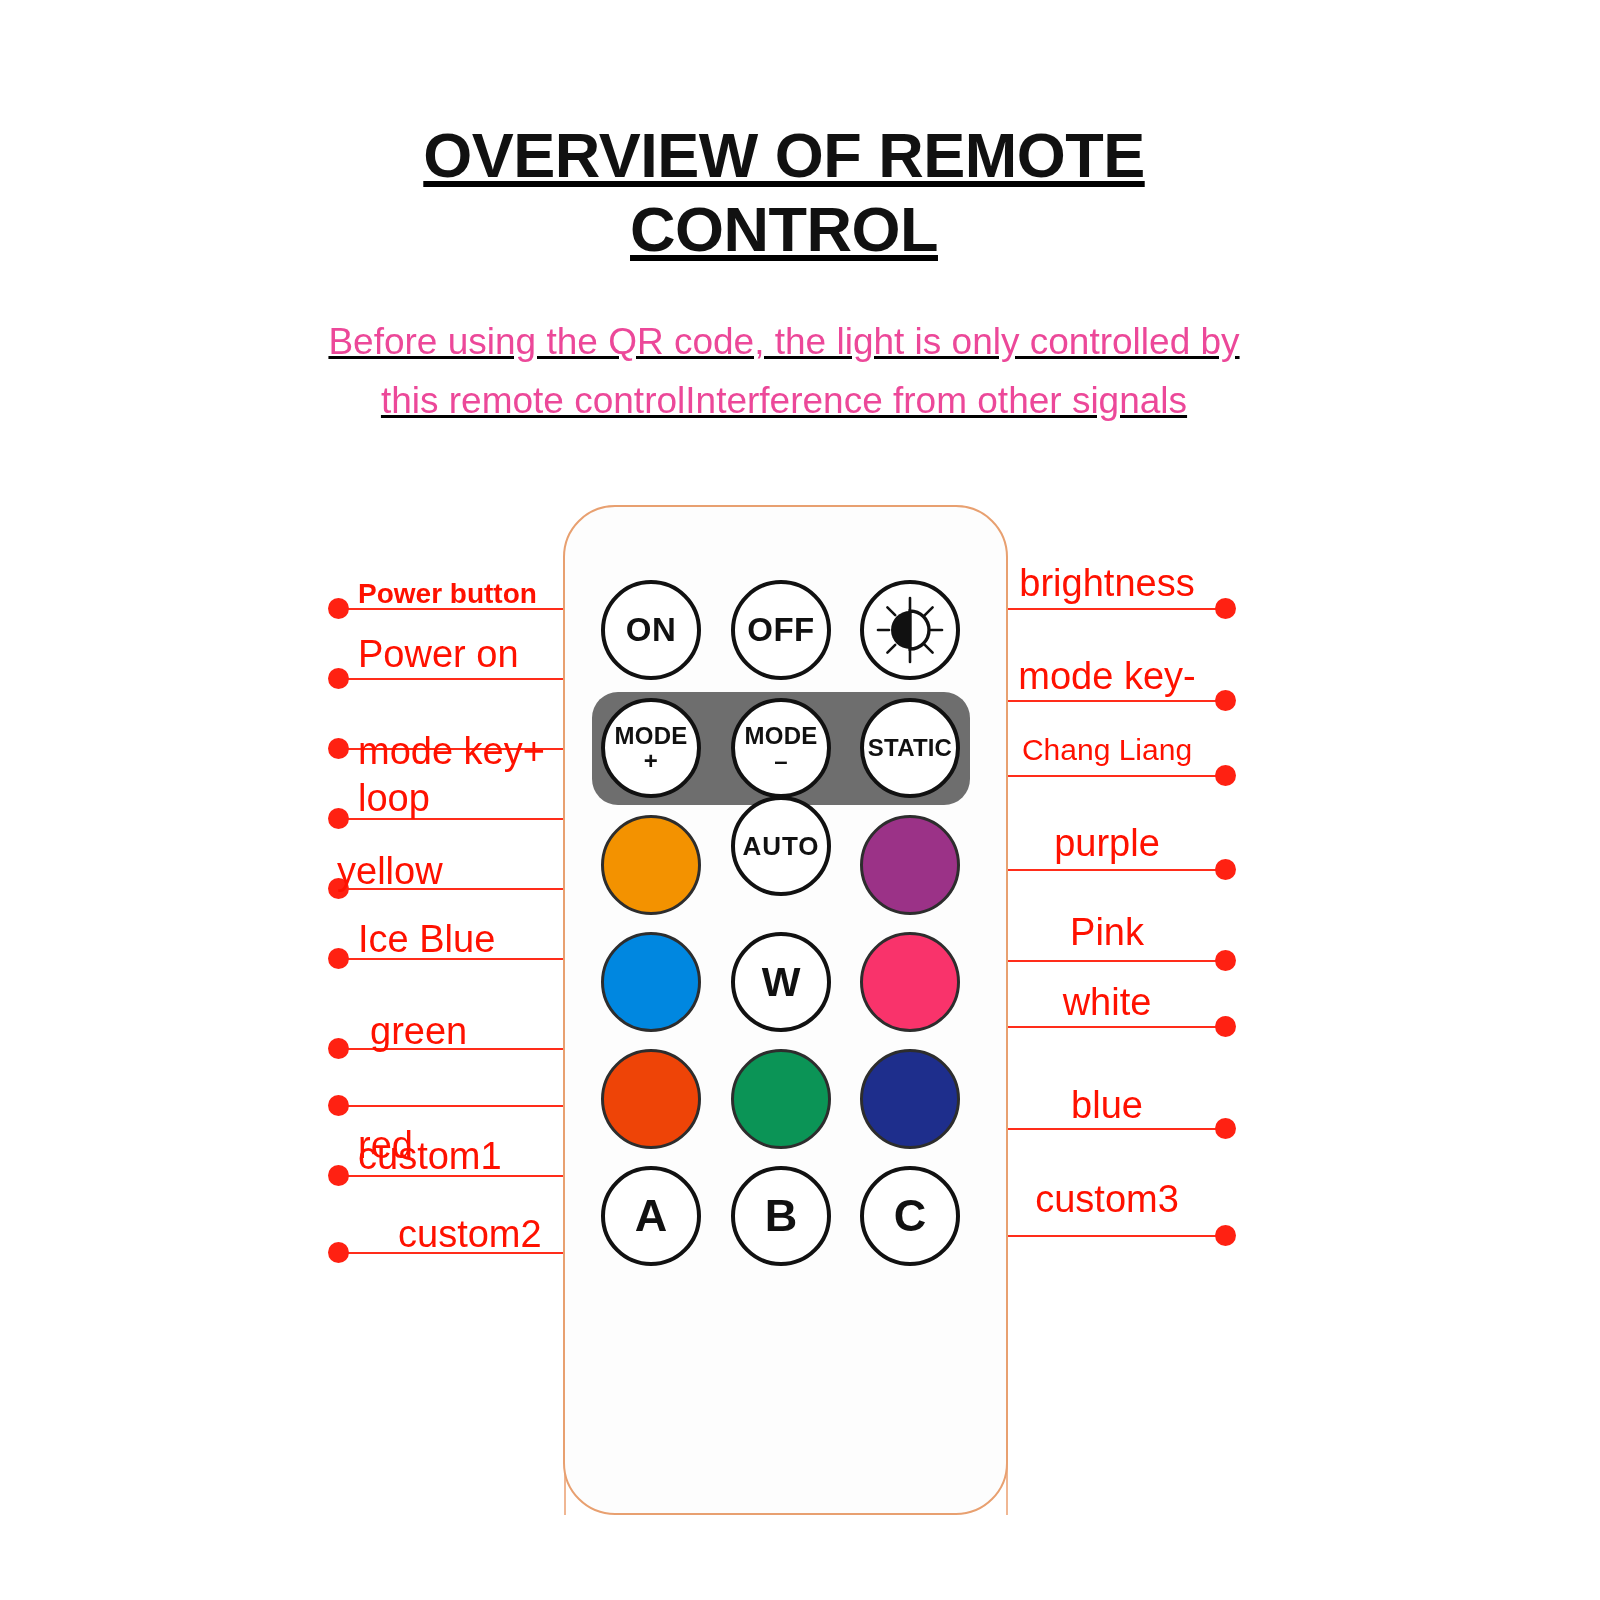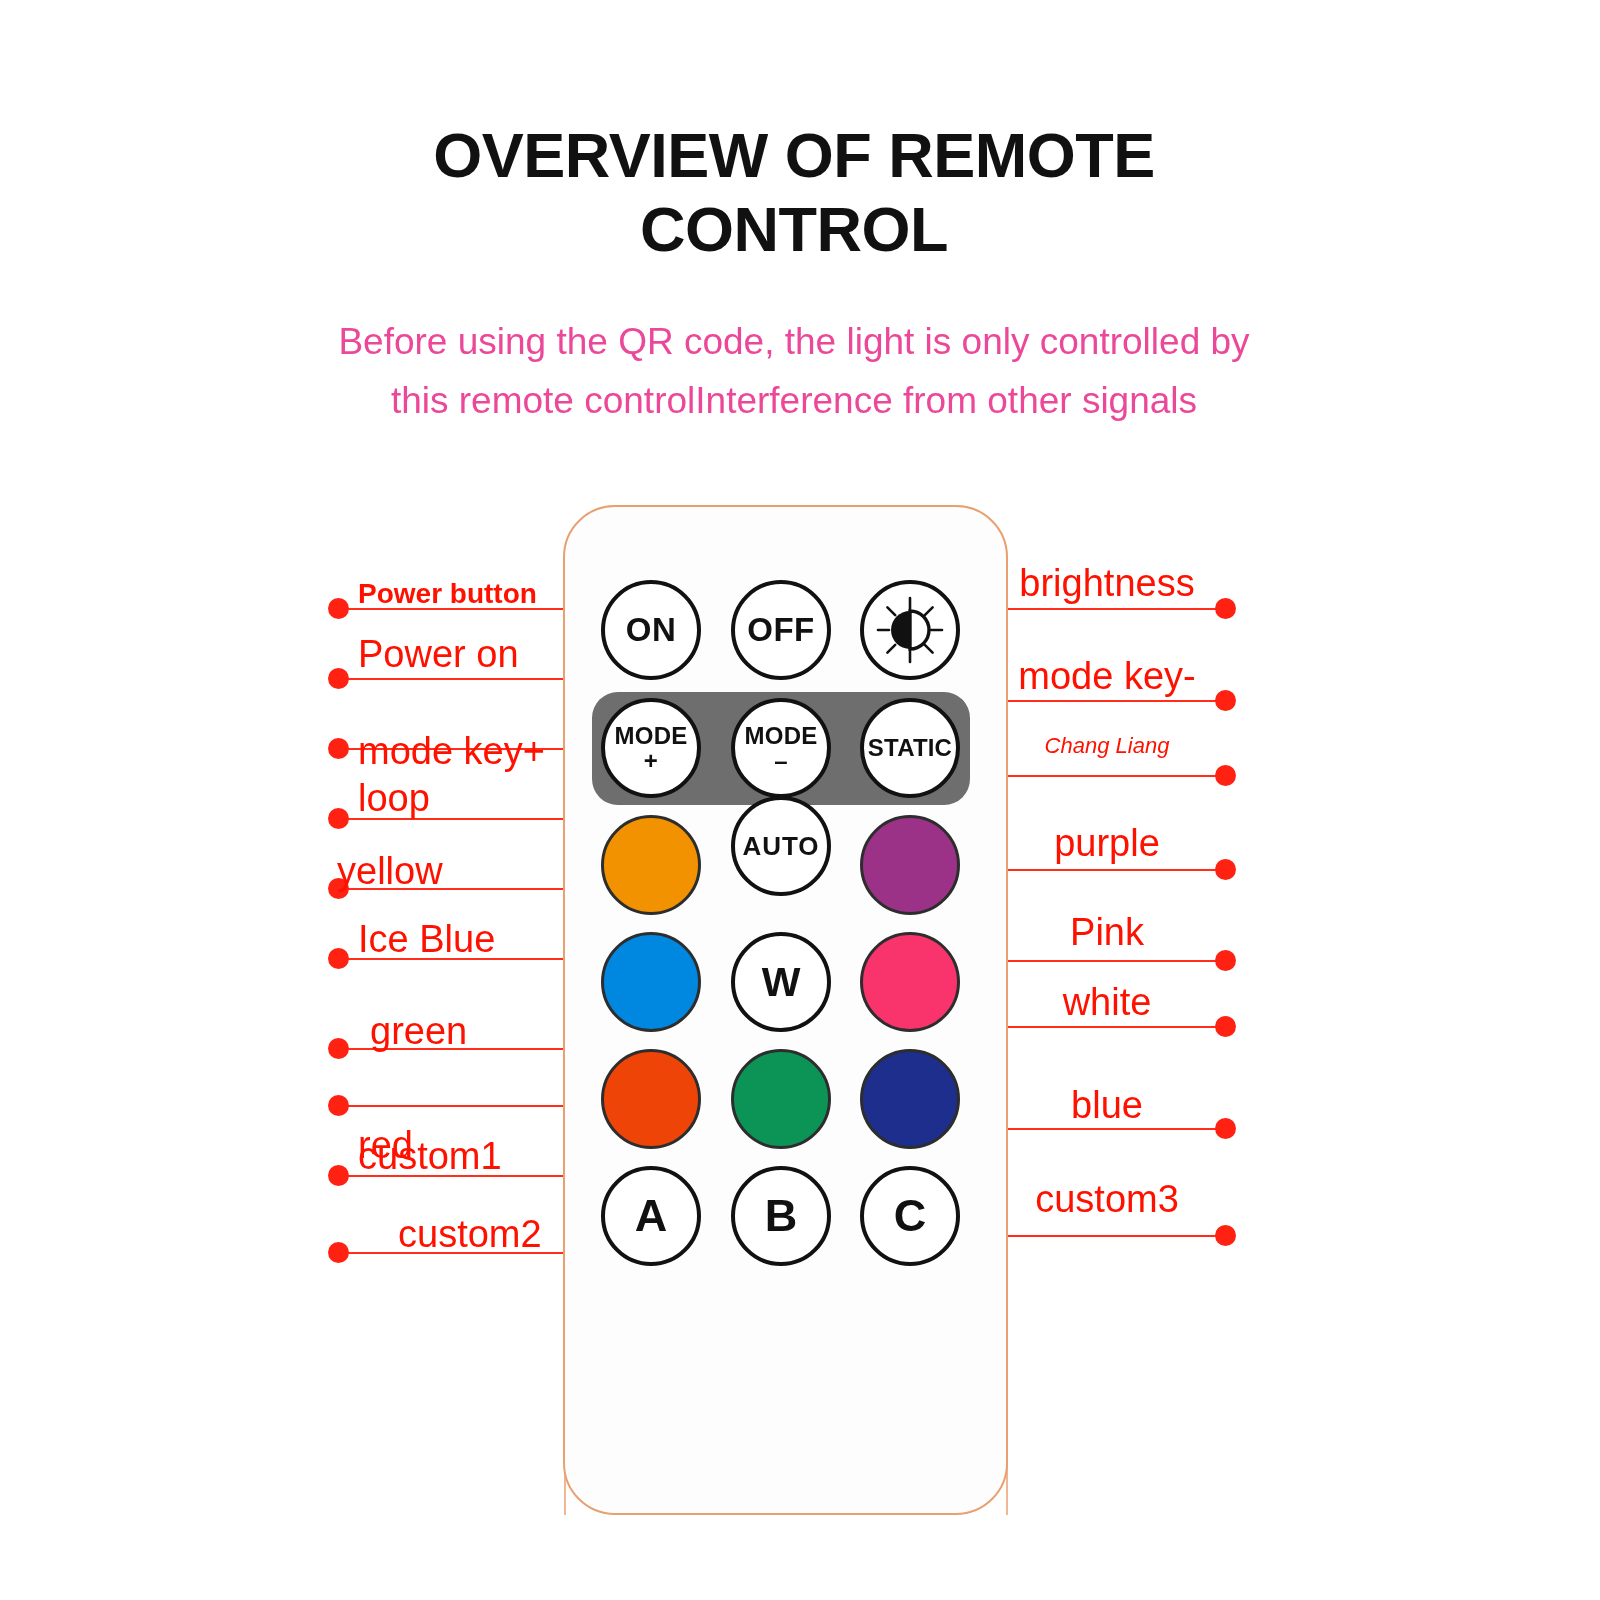--- a/index.html
+++ b/index.html
@@ -12,23 +12,24 @@
     height: 1600px;
     font-family: "Liberation Sans", sans-serif;
     position: relative;
     overflow: hidden;
   }
 
   
   #header {
     position: absolute;
     top: 118px;
-    left: 18px;
+    left: 8px;
     width: 1552px;
     text-align: center;
+    text-decoration: underline;
   }
   #title {
     font-family: "Liberation Sans", sans-serif;
     font-weight: bold;
     font-size: 63px;
     line-height: 74px;
     letter-spacing: -0.5px;
     color: #111111;
     margin: 0 auto;
     width: 1020px;
@@ -119,21 +120,21 @@
   }
   .callout-text {
     position: absolute;
     font-family: "Liberation Sans", sans-serif;
     color: #ff1100;
     white-space: nowrap;
     font-weight: normal;
   }
   .callout-text.big  { font-size: 38px; }
   .callout-text.small{ font-size: 28px; font-weight: bold; }
-  .callout-text.medsmall{ font-size: 22px; font-style: italic; }
+  .callout-text.medsmall{ font-size: 30px; }
   .ct-left  { text-align: left; }
 
   
   .guide {
     position: absolute;
     width: 0;
     border-left: 2px solid #f0b793;
   }
 </style>
 </head>

